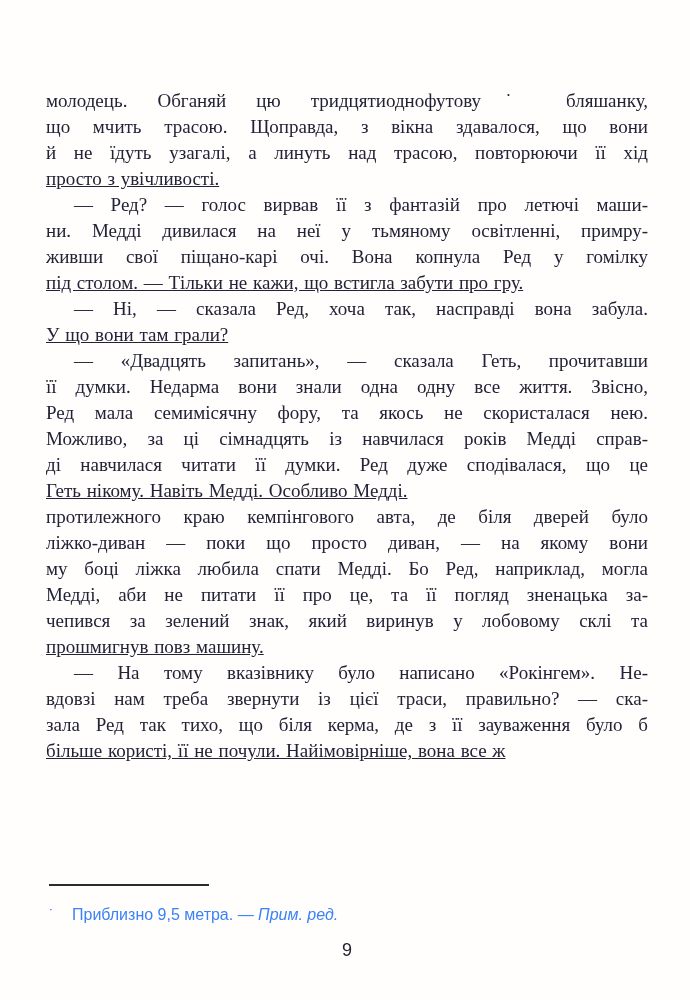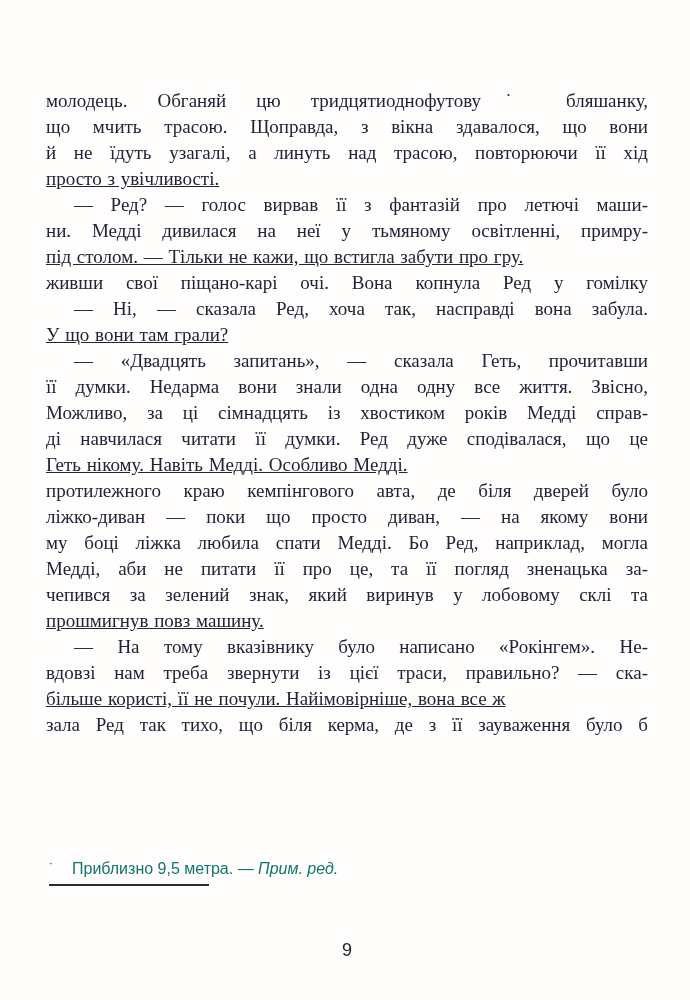--- a/index.html
+++ b/index.html
@@ -37,26 +37,26 @@
     position: absolute;
     left: 49px;
     top: 884px;
     width: 160px;
     height: 2px;
     background: #2b2b2b;
   }
   .footnote {
     position: absolute;
     left: 49px;
-    top: 859px;
+    top: 905px;
     width: 599px;
     font-family: "Liberation Sans", sans-serif;
     font-size: 16px;
     line-height: 20px;
-    color: #0f766e;
+    color: #3b82f6;
   }
   .fn-marker {
     display: inline-block;
     width: 23px;
     font-size: 15px;
     vertical-align: top;
   }
   .fn-source { font-style: italic; }
   .page-number {
     position: absolute;
@@ -76,47 +76,48 @@
   <div class="text-block">
       <div class="para">
         <div class="line">молодець. Обганяй цю тридцятиоднофутову˙ бляшанку,</div>
         <div class="line">що мчить трасою. Щоправда, з вікна здавалося, що вони</div>
         <div class="line">й не їдуть узагалі, а линуть над трасою, повторюючи її хід</div>
         <div class="line last">просто з увічливості.</div>
       </div>
       <div class="para">
         <div class="line indent">— Ред? — голос вирвав її з фантазій про летючі маши-</div>
         <div class="line">ни. Медді дивилася на неї у тьмяному освітленні, примру-</div>
+        <div class="line">живши свої піщано-карі очі. Вона копнула Ред у гомілку</div>
         <div class="line last">під столом. — Тільки не кажи, що встигла забути про гру.</div>
-        <div class="line">живши свої піщано-карі очі. Вона копнула Ред у гомілку</div>
       </div>
       <div class="para">
         <div class="line indent">— Ні, — сказала Ред, хоча так, насправді вона забула.</div>
         <div class="line last">У що вони там грали?</div>
       </div>
       <div class="para">
         <div class="line indent">— «Двадцять запитань», — сказала Геть, прочитавши</div>
         <div class="line">її думки. Недарма вони знали одна одну все життя. Звісно,</div>
-        <div class="line">Можливо, за ці сімнадцять із хвостиком років Медді справ-</div>
+        <div class="line">Ред мала семимісячну фору, та якось не скористалася нею.</div>
+        <div class="line">Можливо, за ці сімнадцять із навчилася років Медді справ-</div>
         <div class="line">ді навчилася читати її думки. Ред дуже сподівалася, що це</div>
         <div class="line last">Геть нікому. Навіть Медді. Особливо Медді.</div>
       </div>
       <div class="para">
         <div class="line">протилежного краю кемпінгового авта, де біля дверей було</div>
         <div class="line">ліжко-диван — поки що просто диван, — на якому вони</div>
         <div class="line">му боці ліжка любила спати Медді. Бо Ред, наприклад, могла</div>
         <div class="line">Медді, аби не питати її про це, та її погляд зненацька за-</div>
         <div class="line">чепився за зелений знак, який виринув у лобовому склі та</div>
         <div class="line last">прошмигнув повз машину.</div>
       </div>
       <div class="para">
         <div class="line indent">— На тому вказівнику було написано «Рокінгем». Не-</div>
         <div class="line">вдовзі нам треба звернути із цієї траси, правильно? — ска-</div>
+        <div class="line">зала Ред так тихо, що біля керма, де з її зауваження було б</div>
         <div class="line last">більше користі, її не почули. Найімовірніше, вона все ж</div>
-        <div class="line">зала Ред так тихо, що біля керма, де з її зауваження було б</div>
       </div>
     </div>
 
   <div class="footnote-rule"></div>
 
   <div class="footnote"><span class="fn-marker">˙</span><span>Приблизно 9,5 метра. — </span><span class="fn-source">Прим. ред.</span></div>
 
   <div class="page-number">9</div>
 </div>
 

